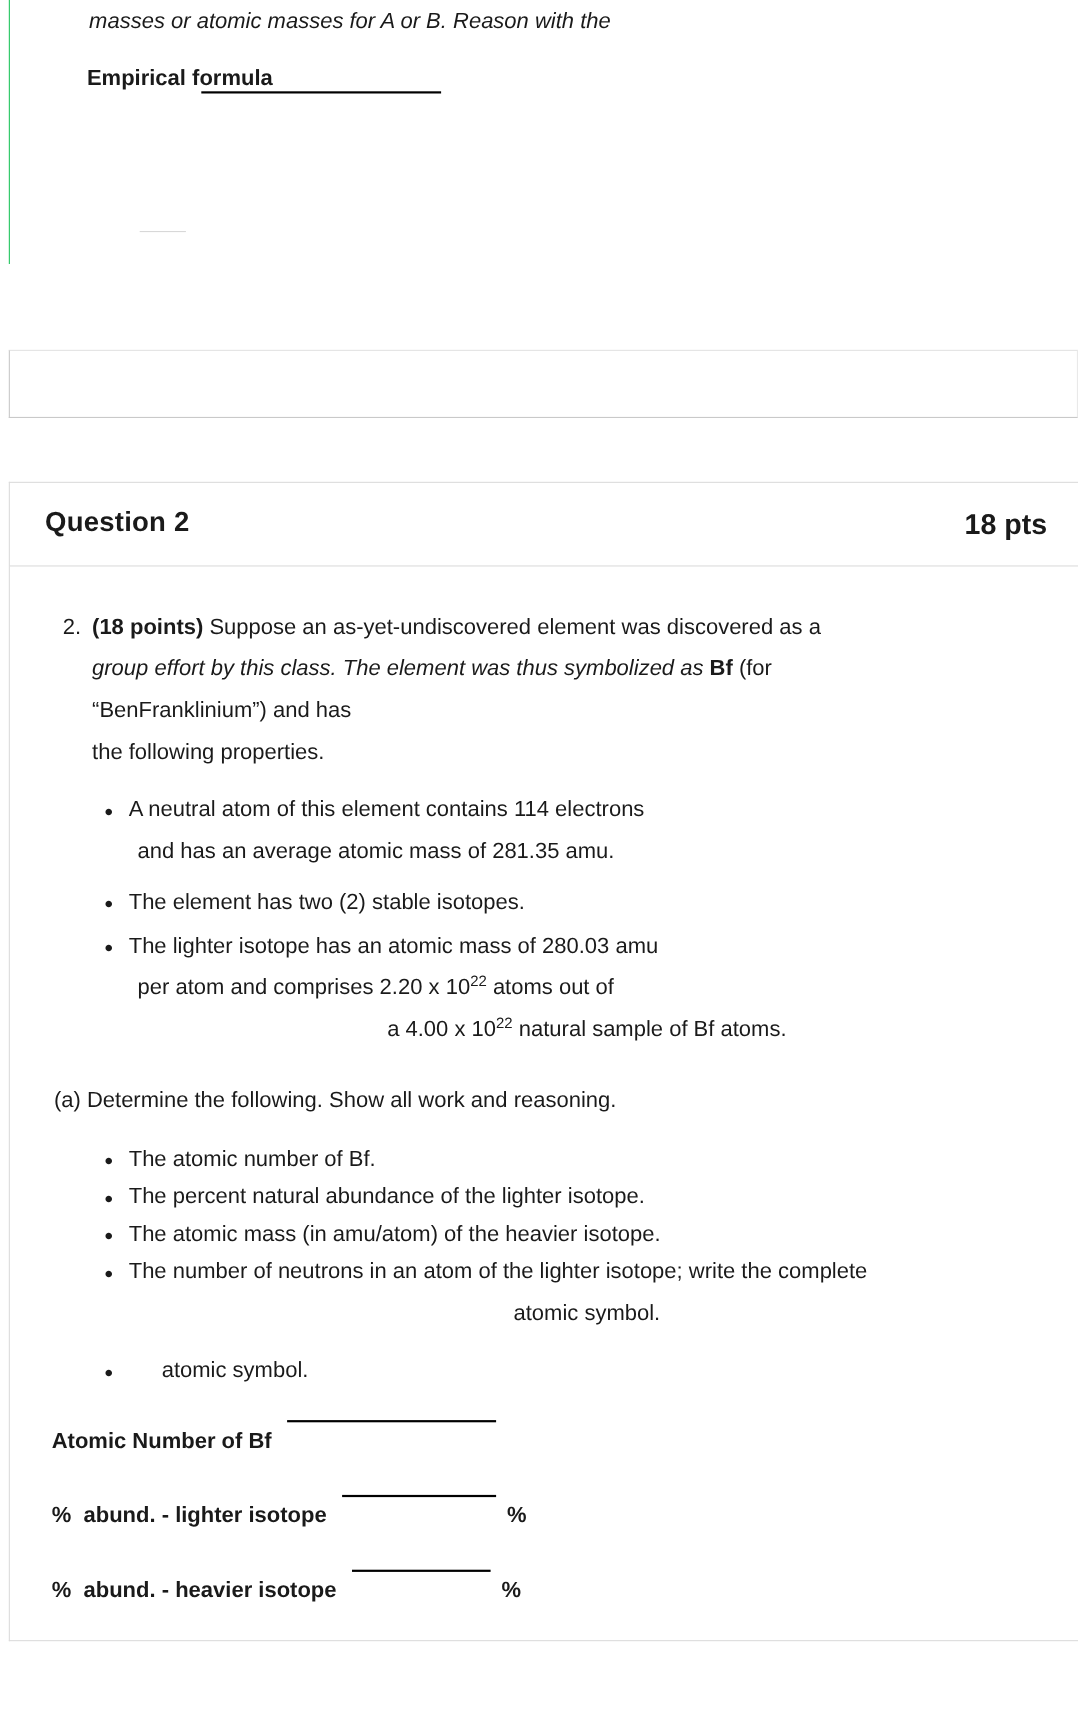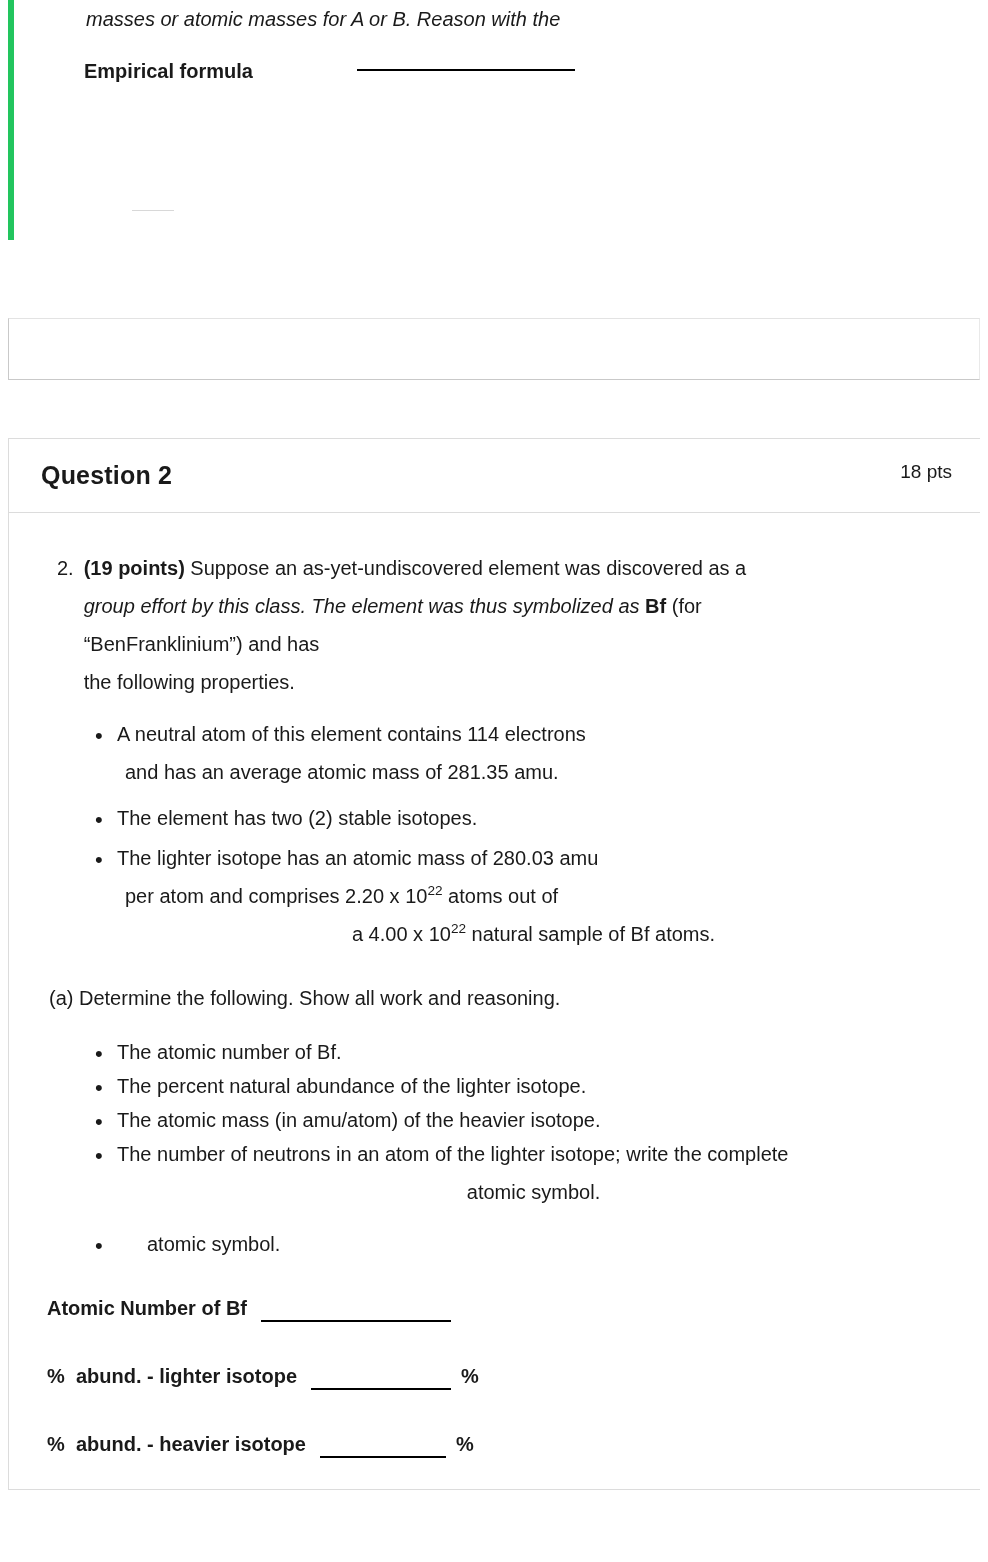--- a/index.html
+++ b/index.html
@@ -12,38 +12,39 @@
     height: 1562px;
     font-family: "Liberation Sans", sans-serif;
     color: #1a1a1a;
     position: relative;
     overflow: hidden;
   }
 
   
   .top-frag {
     position: relative;
-    border-left: 6px solid #22c55e;
+    border-left: 1px solid #22c55e;
     margin-left: 8px;
     height: 240px;
   }
   .top-frag .italic-line {
     font-style: italic;
     font-size: 20px;
     line-height: 38px;
     padding-left: 72px;
   }
   .top-frag .italic-line.second {
     padding-left: 78px;
   }
   .emp-row {
     display: flex;
-    align-items: center;
+    align-items: flex-start;
     padding-left: 70px;
     margin-top: 22px;
+    flex-direction: column;
   }
   .emp-label {
     font-weight: bold;
     font-size: 20px;
   }
   .blank-line {
     border-bottom: 2px solid #000;
     display: inline-block;
   }
   .emp-blank {
@@ -90,22 +91,22 @@
     justify-content: space-between;
     padding: 22px 28px 22px 32px;
     border-bottom: 1px solid #dcdcdc;
   }
   .q-title {
     font-size: 25px;
     font-weight: bold;
     letter-spacing: 0.2px;
   }
   .q-points {
-    font-size: 19px;
-    font-weight: normal;
+    font-size: 26px;
+    font-weight: bold;
   }
 
   .q-body {
     padding: 36px 30px 26px 30px;
     font-size: 20px;
     line-height: 1.9;
   }
 
   .item-num {
     display: flex;
@@ -161,21 +162,21 @@
   ul.bullets.list-a li { margin-bottom: -4px; }
 
   .indent-sub {
     display: block;
     padding-left: 30px;
     margin-top: 8px;
   }
 
   .answer-row {
     display: flex;
-    align-items: flex-end;
+    align-items: flex-start;
     font-weight: bold;
     font-size: 20px;
     margin-top: 30px;
     padding-left: 8px;
   }
   .answer-row .lbl { white-space: pre; }
   .answer-row .ln {
     border-bottom: 2px solid #000;
     margin: 0 10px 5px 14px;
   }
@@ -207,21 +208,21 @@
   <div class="q-header">
     <div class="q-title">Question 2</div>
     <div class="q-points">18 pts</div>
   </div>
 
   <div class="q-body">
 
     <div class="item-num">
       <span class="num">2.</span>
       <span class="txt">
-        <b>(19 points)</b><span> Suppose an as-yet-undiscovered element was discovered as a</span><br>
+        <b>(18 points)</b><span> Suppose an as-yet-undiscovered element was discovered as a</span><br>
         <span class="l2">group effort by this class.  The element was thus symbolized as </span><b>Bf</b><span> (for</span><br>
         <span>“BenFranklinium”) and has</span><br>
         <span class="l4">the following properties.</span>
       </span>
     </div>
 
     <ul class="bullets">
       <li>
         <span>A neutral atom of this element contains 114 electrons</span>
         <span class="cont">and has an average atomic mass of 281.35 amu.</span>

